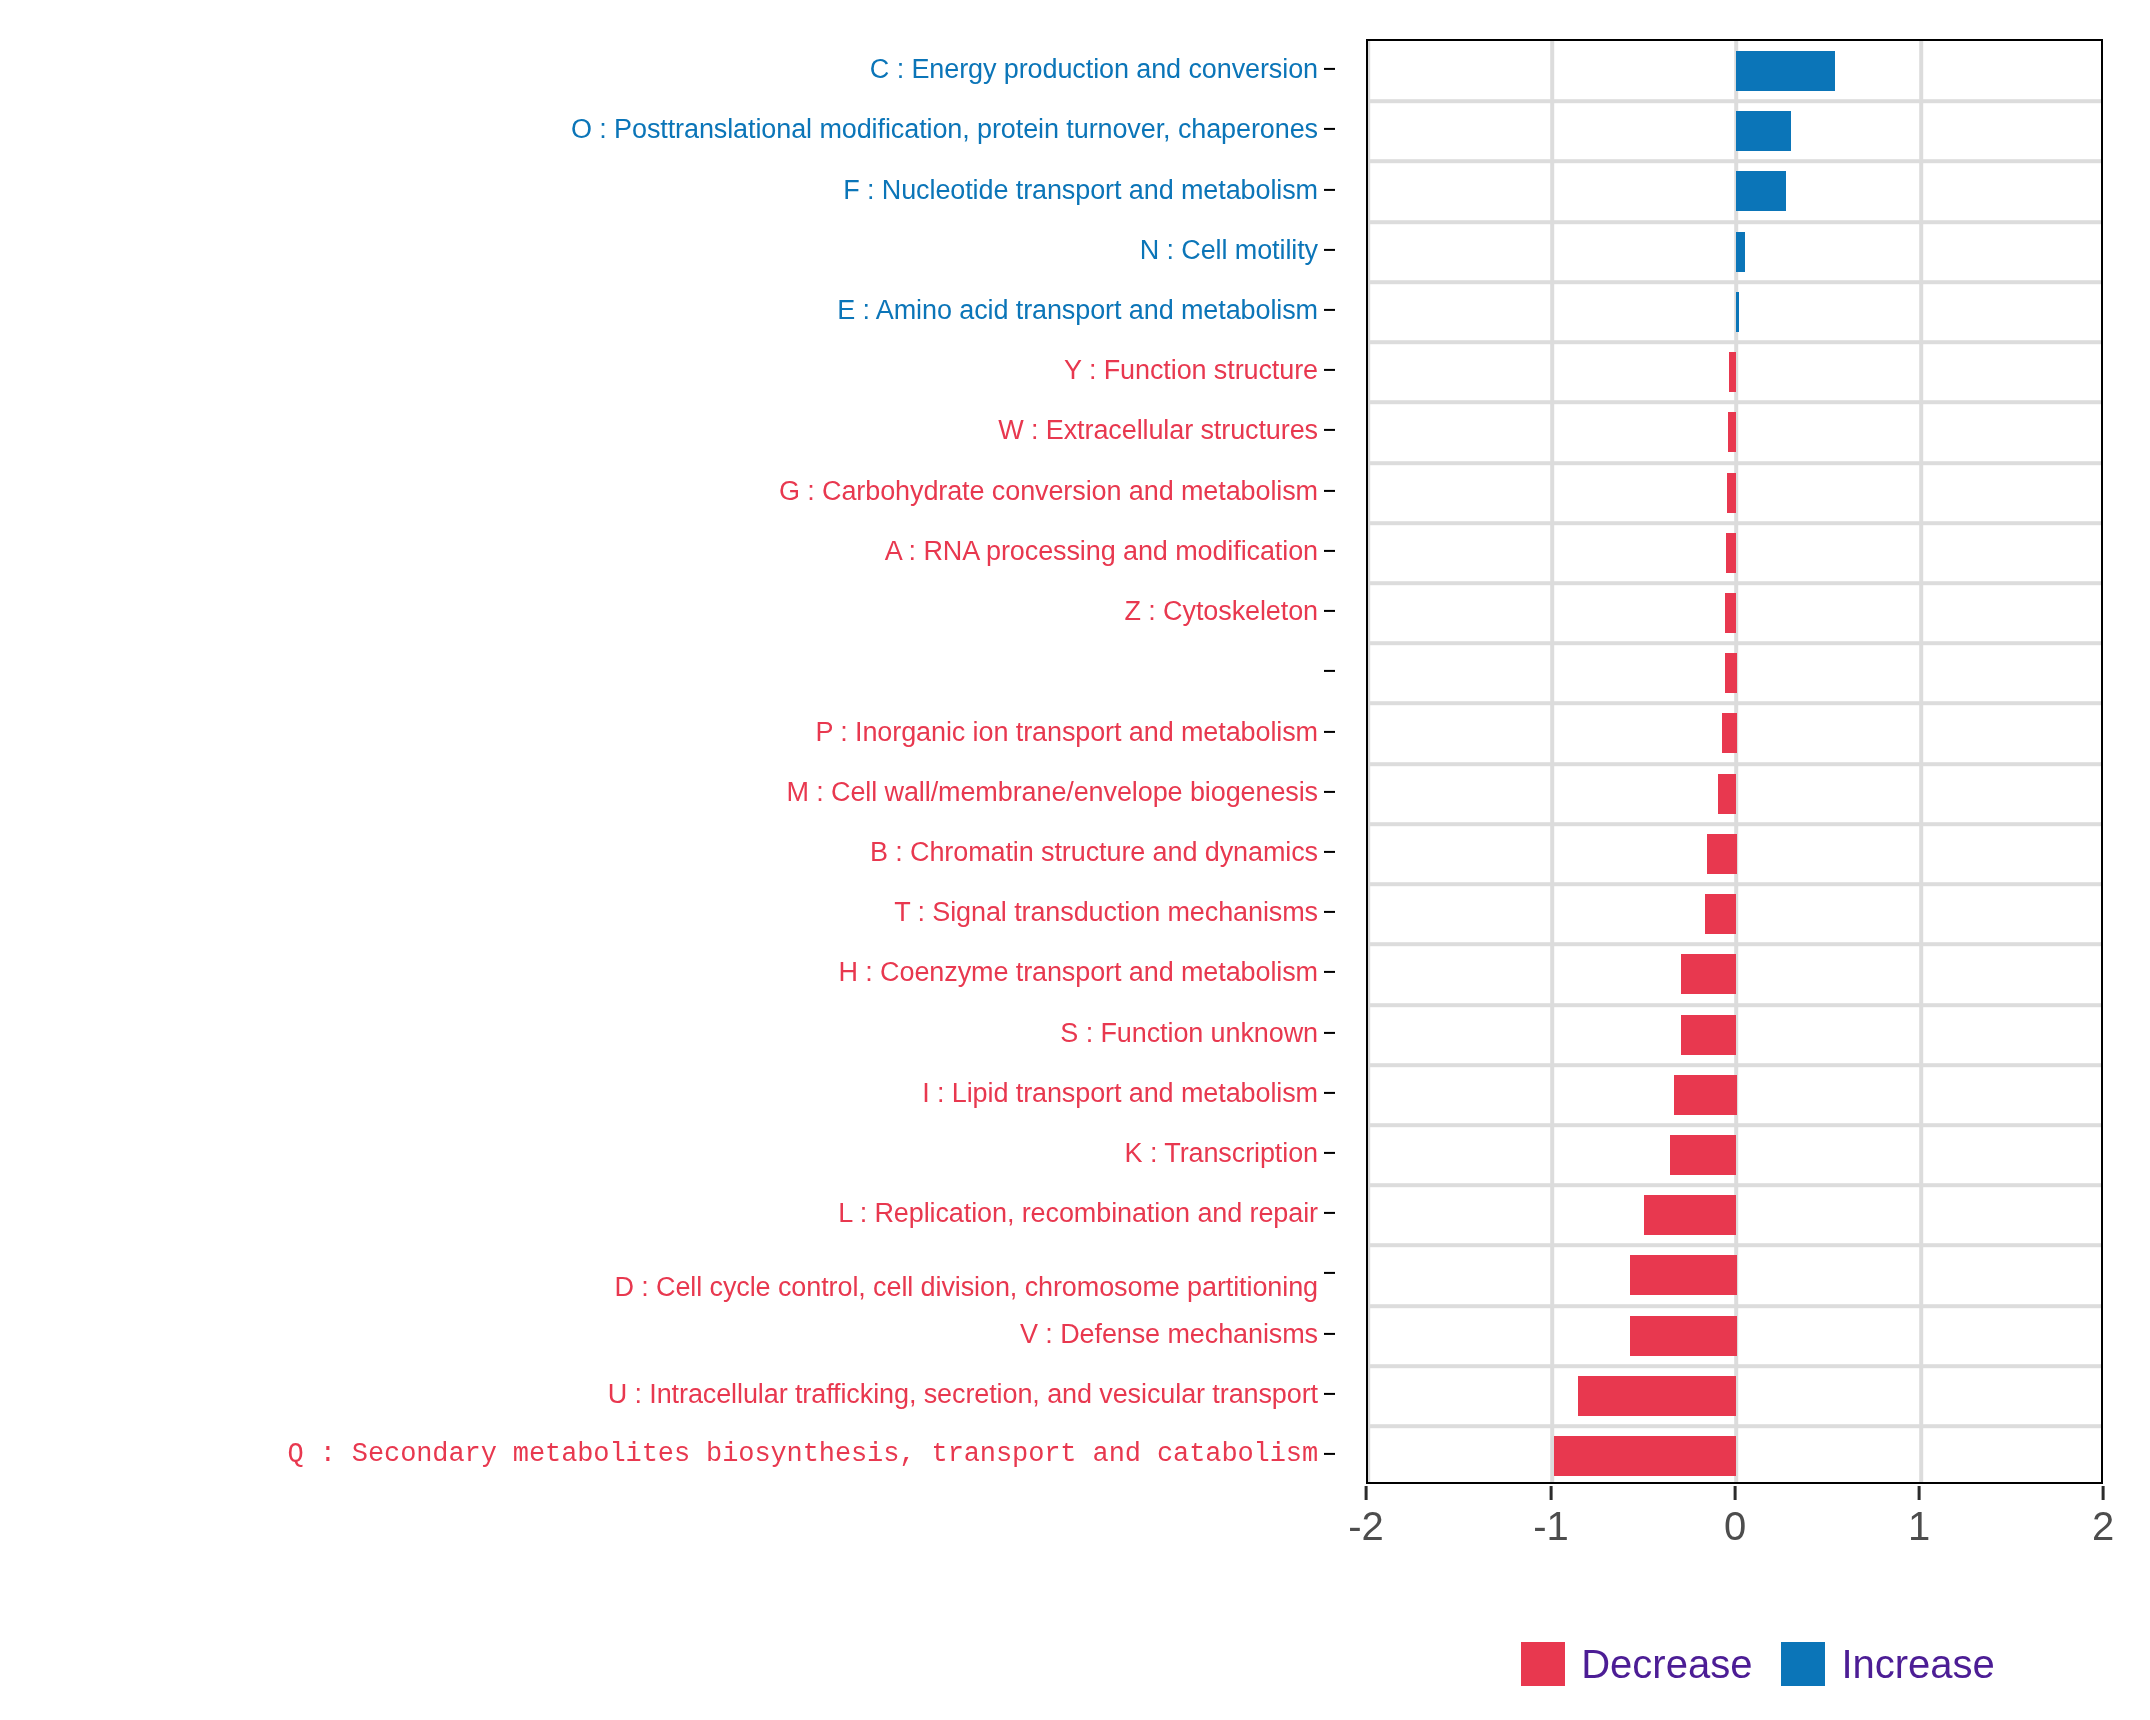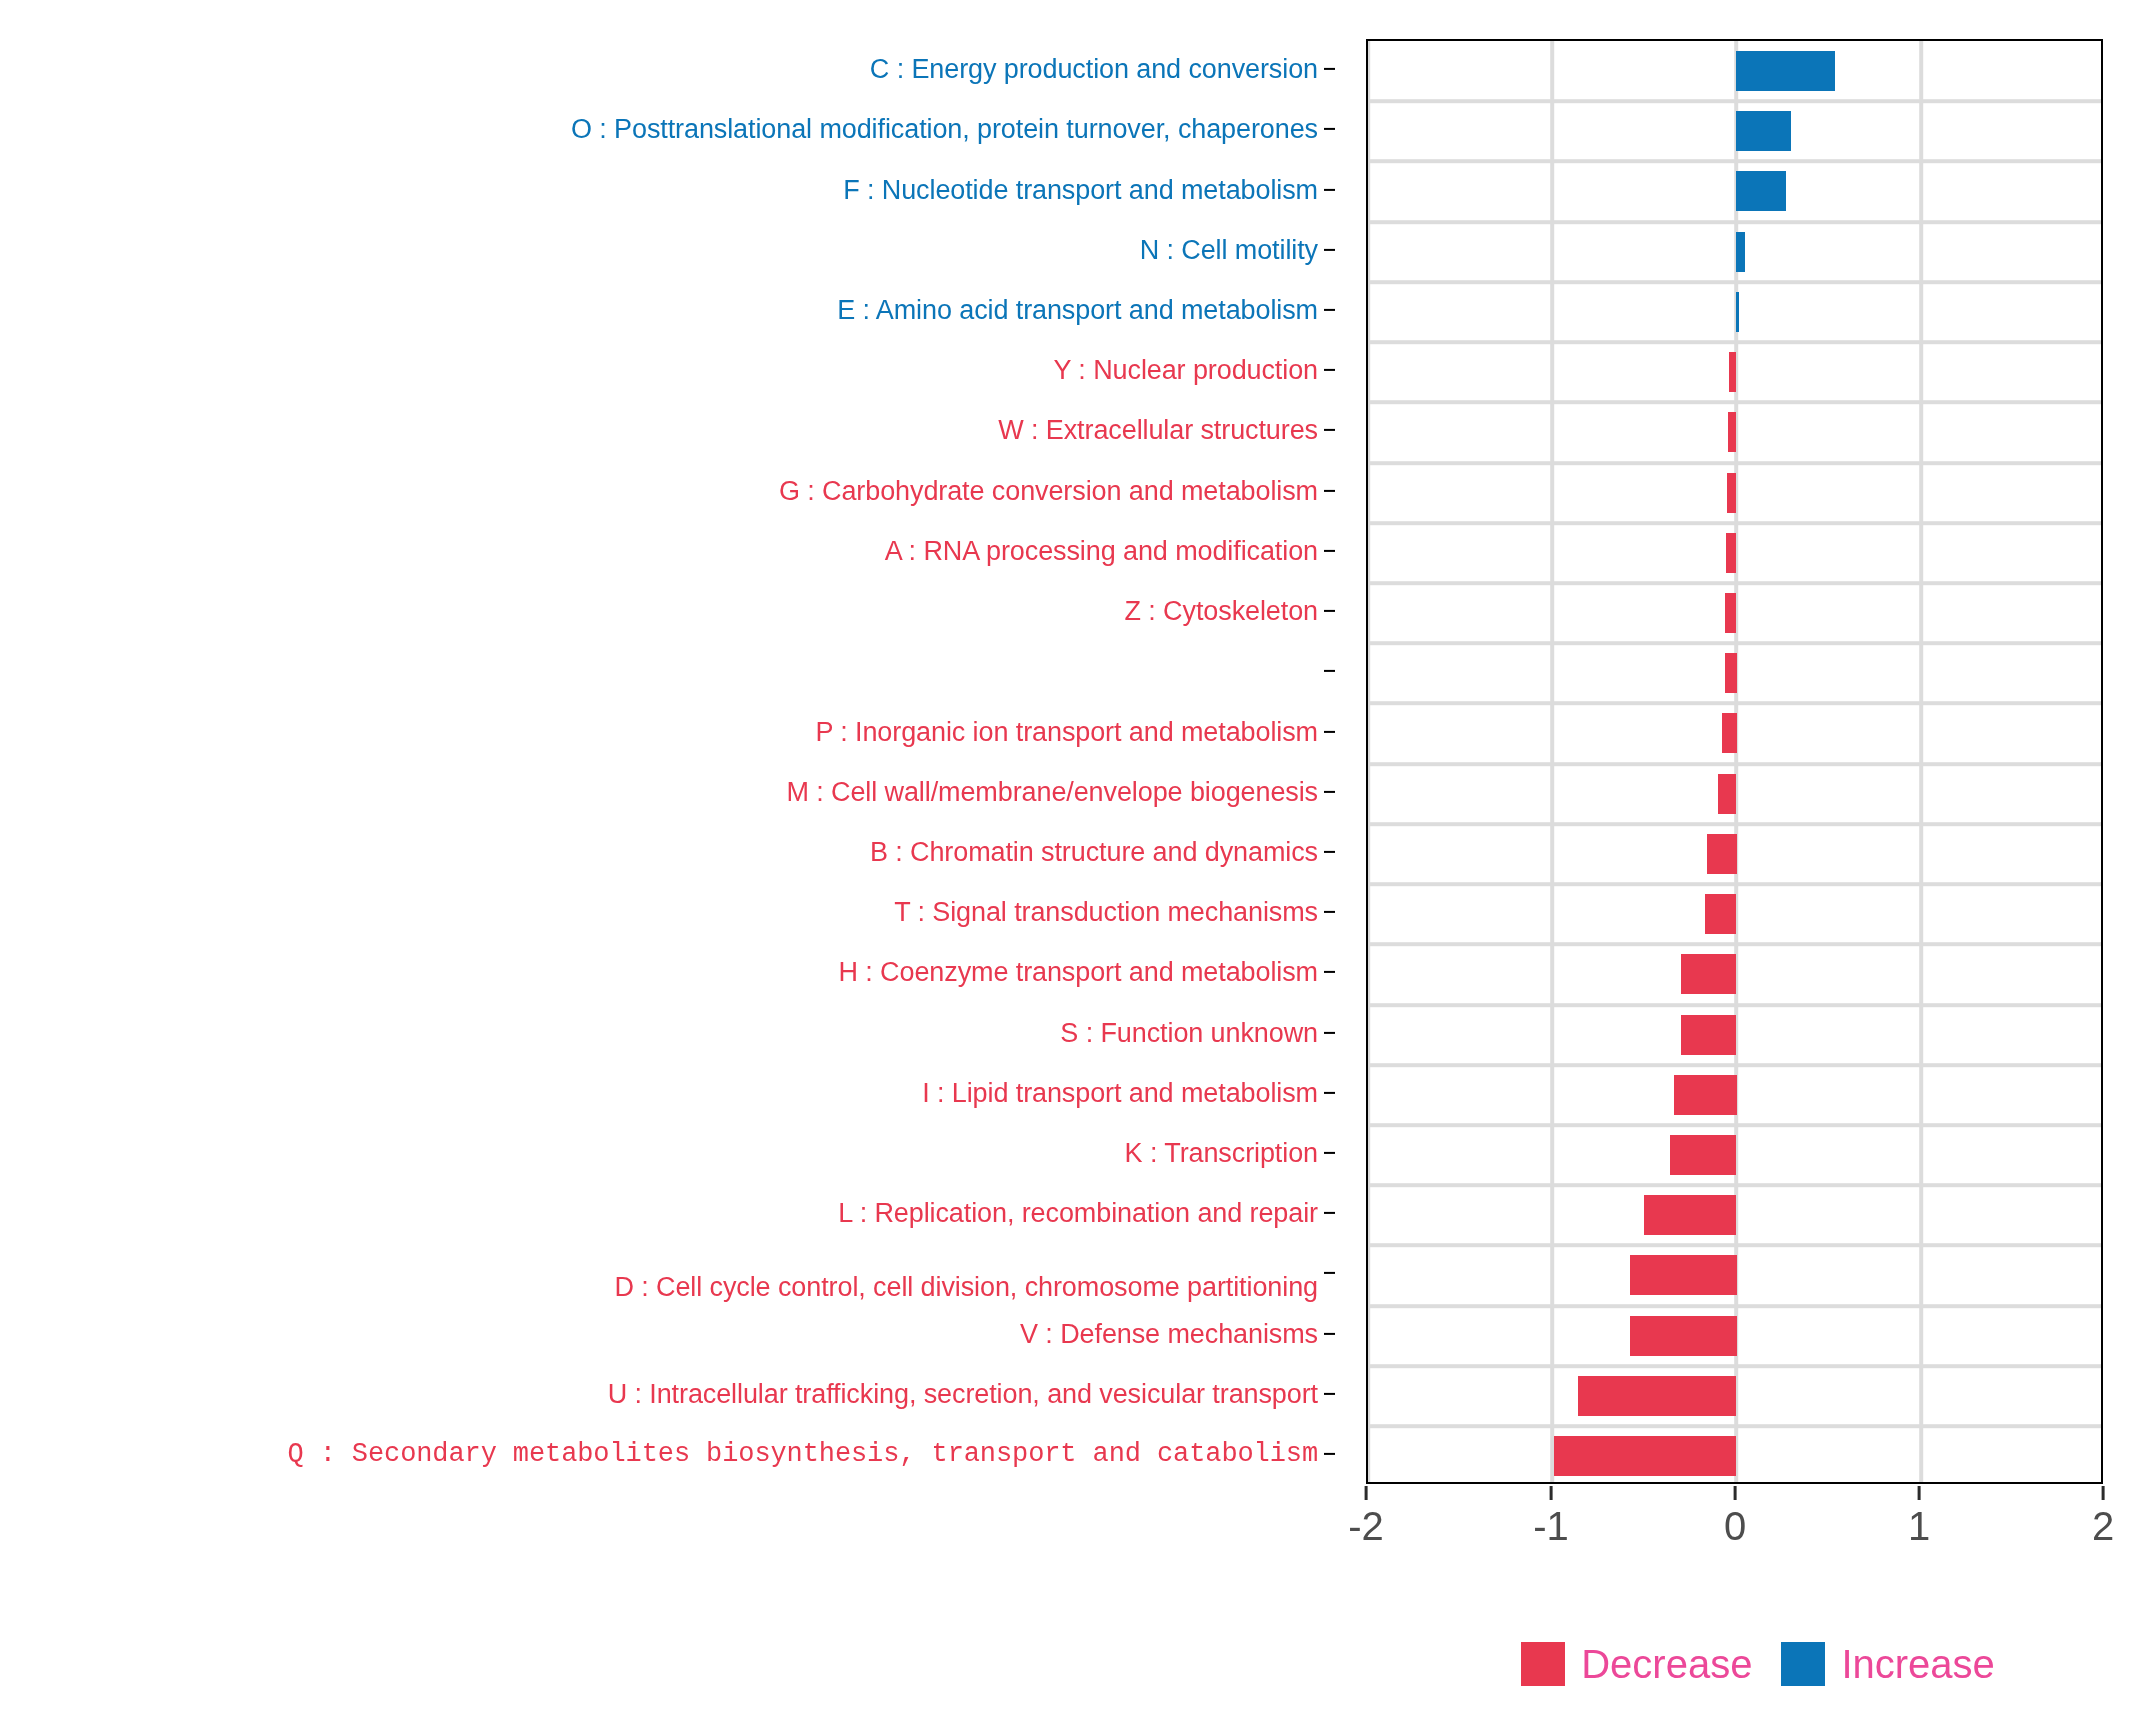--- a/index.html
+++ b/index.html
@@ -141,41 +141,41 @@
     gap: 16px;
   }
   .legend-swatch {
     width: 44px;
     height: 44px;
     display: block;
   }
   .legend-label {
     font-size: 40px;
     line-height: 40px;
-    color: #ec4899;
+    color: #4c1d95;
     white-space: nowrap;
   }
 </style>
 </head>
 <body>
 
 <div id="root">
 
   <div id="ylabels">
       <div class="ylabel inc" style="top: 30px; right: 17px;">C : Energy production and conversion</div>
       <div class="ytick" style="top: 30px; right: 0px;"></div>
       <div class="ylabel inc" style="top: 90px; right: 17px;">O : Posttranslational modification, protein turnover, chaperones</div>
       <div class="ytick" style="top: 90px; right: 0px;"></div>
       <div class="ylabel inc" style="top: 151px; right: 17px;">F : Nucleotide transport and metabolism</div>
       <div class="ytick" style="top: 151px; right: 0px;"></div>
       <div class="ylabel inc" style="top: 211px; right: 17px;">N : Cell motility</div>
       <div class="ytick" style="top: 211px; right: 0px;"></div>
       <div class="ylabel inc" style="top: 271px; right: 17px;">E : Amino acid transport and metabolism</div>
       <div class="ytick" style="top: 271px; right: 0px;"></div>
-      <div class="ylabel dec" style="top: 331px; right: 17px;">Y : Nuclear production</div>
+      <div class="ylabel dec" style="top: 331px; right: 17px;">Y : Function structure</div>
       <div class="ytick" style="top: 331px; right: 0px;"></div>
       <div class="ylabel dec" style="top: 391px; right: 17px;">W : Extracellular structures</div>
       <div class="ytick" style="top: 391px; right: 0px;"></div>
       <div class="ylabel dec" style="top: 452px; right: 17px;">G : Carbohydrate conversion and metabolism</div>
       <div class="ytick" style="top: 452px; right: 0px;"></div>
       <div class="ylabel dec" style="top: 512px; right: 17px;">A : RNA processing and modification</div>
       <div class="ytick" style="top: 512px; right: 0px;"></div>
       <div class="ylabel dec" style="top: 572px; right: 17px;">Z : Cytoskeleton</div>
       <div class="ytick" style="top: 572px; right: 0px;"></div>
       <div class="ytick" style="top: 632px; right: 0px;"></div>

